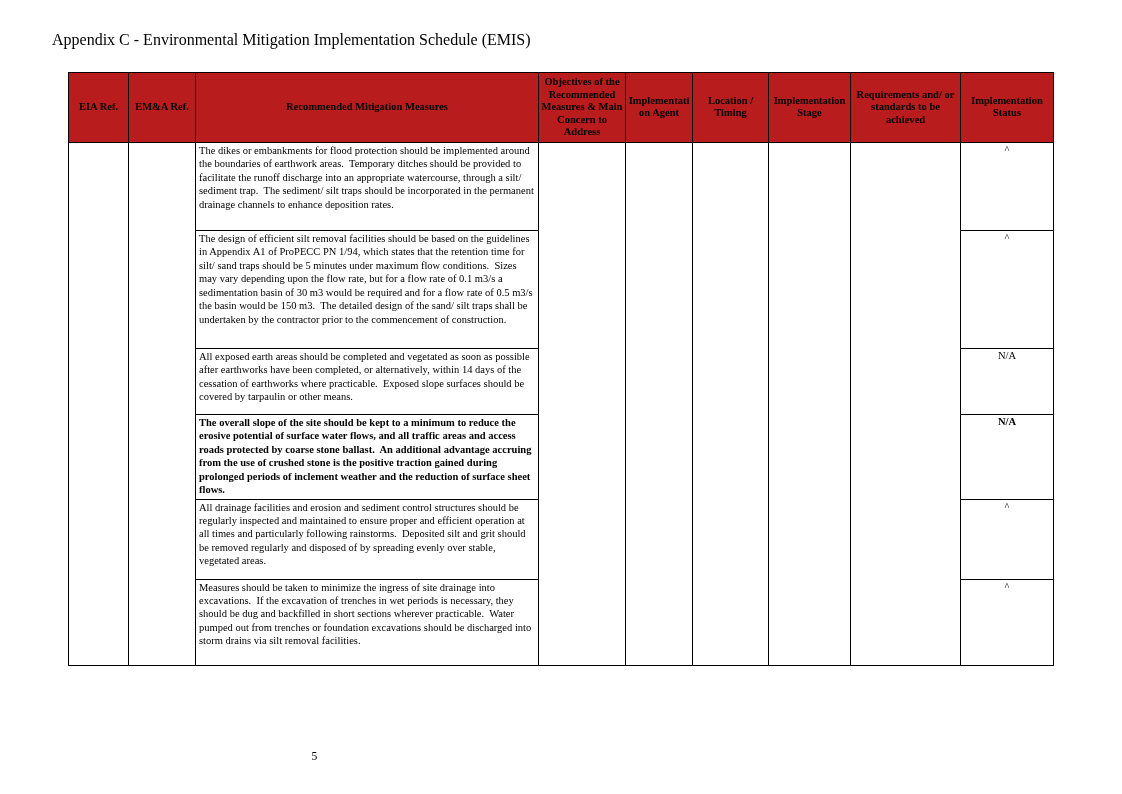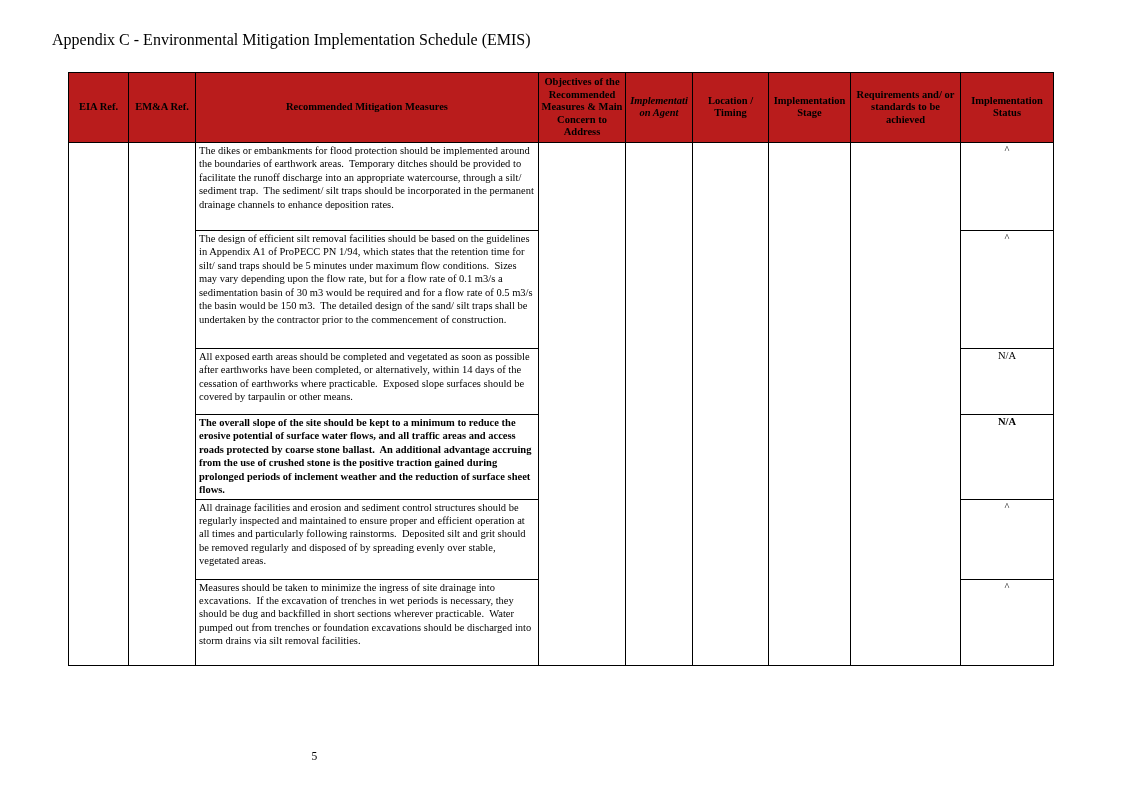--- a/index.html
+++ b/index.html
@@ -40,21 +40,20 @@
     font-size: 10.5px;
     line-height: 1.2;
     text-align: center;
     vertical-align: middle;
     padding: 3px 2px;
     height: 58px;
   }
   th.th-agent {
     overflow-wrap: anywhere;
     word-break: break-word;
-    font-style: italic;
   }
   td.measure {
     font-size: 10.5px;
     line-height: 1.28;
     padding: 1px 4px 2px 3px;
     text-align: left;
     white-space: pre-wrap;
   }
   td.status {
     font-size: 10.5px;

